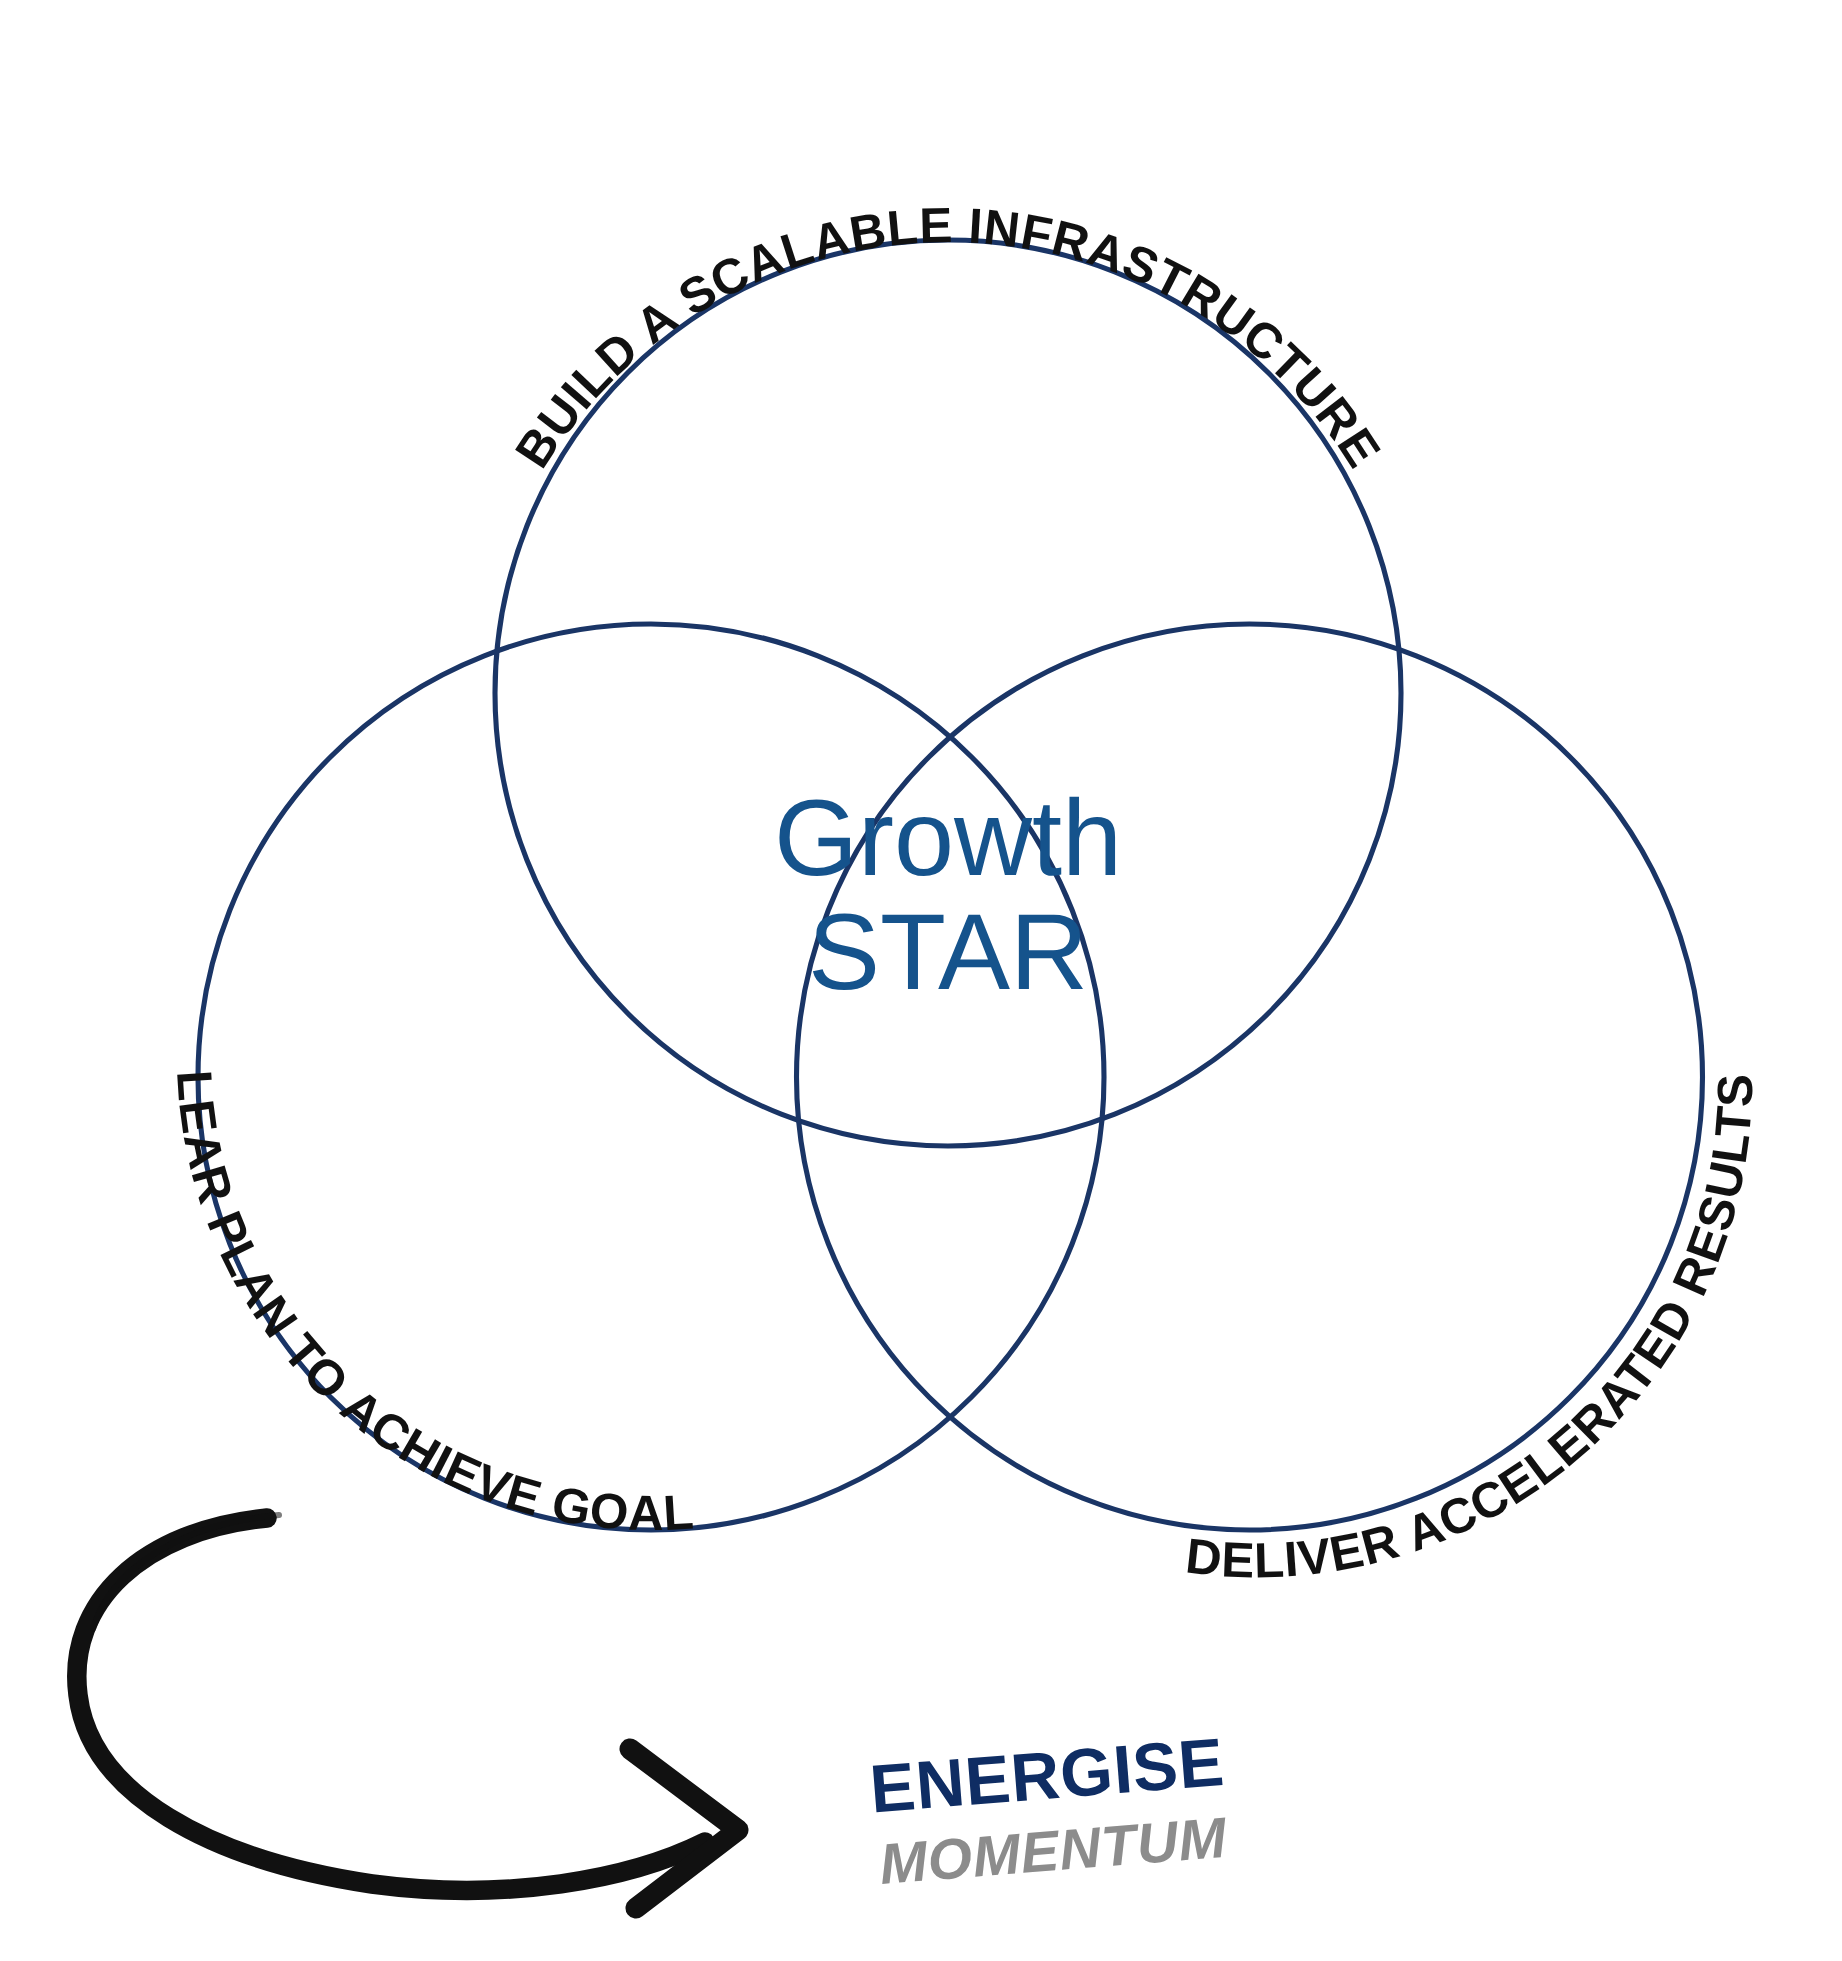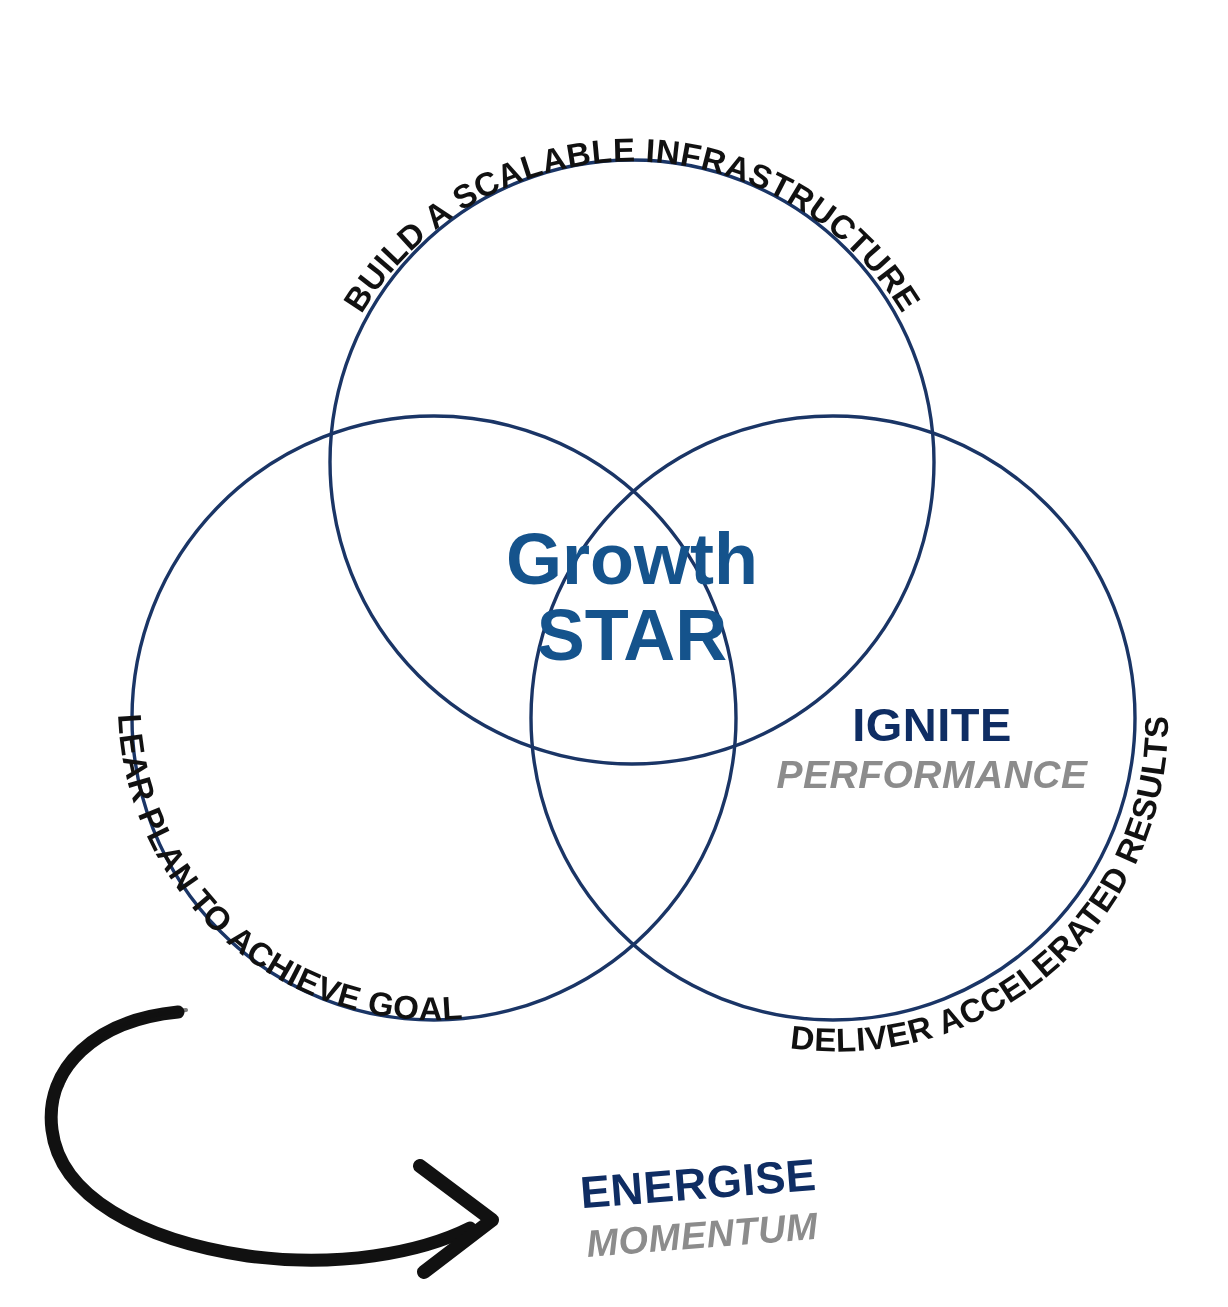--- a/index.html
+++ b/index.html
@@ -63,21 +63,21 @@
   #label-ignite     { left: 932px; top: 700px; transform: translateX(-50%); }
 
   #label-center {
     position: absolute;
     left: 632px;
     top: 522px;
     transform: translateX(-50%);
     text-align: center;
     white-space: nowrap;
     font-family: "Liberation Sans", sans-serif;
-    font-weight: bold;
+    font-weight: normal;
     font-size: 72px;
     line-height: 1.05;
     color: #15538c;
     letter-spacing: 0px;
   }
   #label-energise {
     position: absolute;
     left: 700px;
     top: 1158px;
     transform: translateX(-50%) rotate(-4.5deg);
@@ -120,24 +120,20 @@
                C 60 1196, 140 1240, 248 1256
                C 338 1268, 420 1253, 470 1228" fill="none" stroke="#111111" stroke-width="13" stroke-linecap="round" stroke-linejoin="round"></path>
       <path d="M 420 1166 L 492 1220 L 424 1272" fill="none" stroke="#111111" stroke-width="14" stroke-linecap="round" stroke-linejoin="round"></path>
       <path d="M 186 1010
                C 120 1016, 74 1046, 62 1086" fill="none" stroke="#111111" stroke-width="4" stroke-linecap="round" opacity="0.55"></path>
     </g>
   </svg>
 
 
 
-  <div class="label-block" id="label-ignite">
-    <div class="label-main">IGNITE</div>
-    <div class="label-sub">PERFORMANCE</div>
-  </div>
 
   <div id="label-center">
     <div>Growth</div>
     <div>STAR</div>
   </div>
 
   <div id="label-energise">
     <div class="label-main">ENERGISE</div>
     <div class="label-sub">MOMENTUM</div>
   </div>

